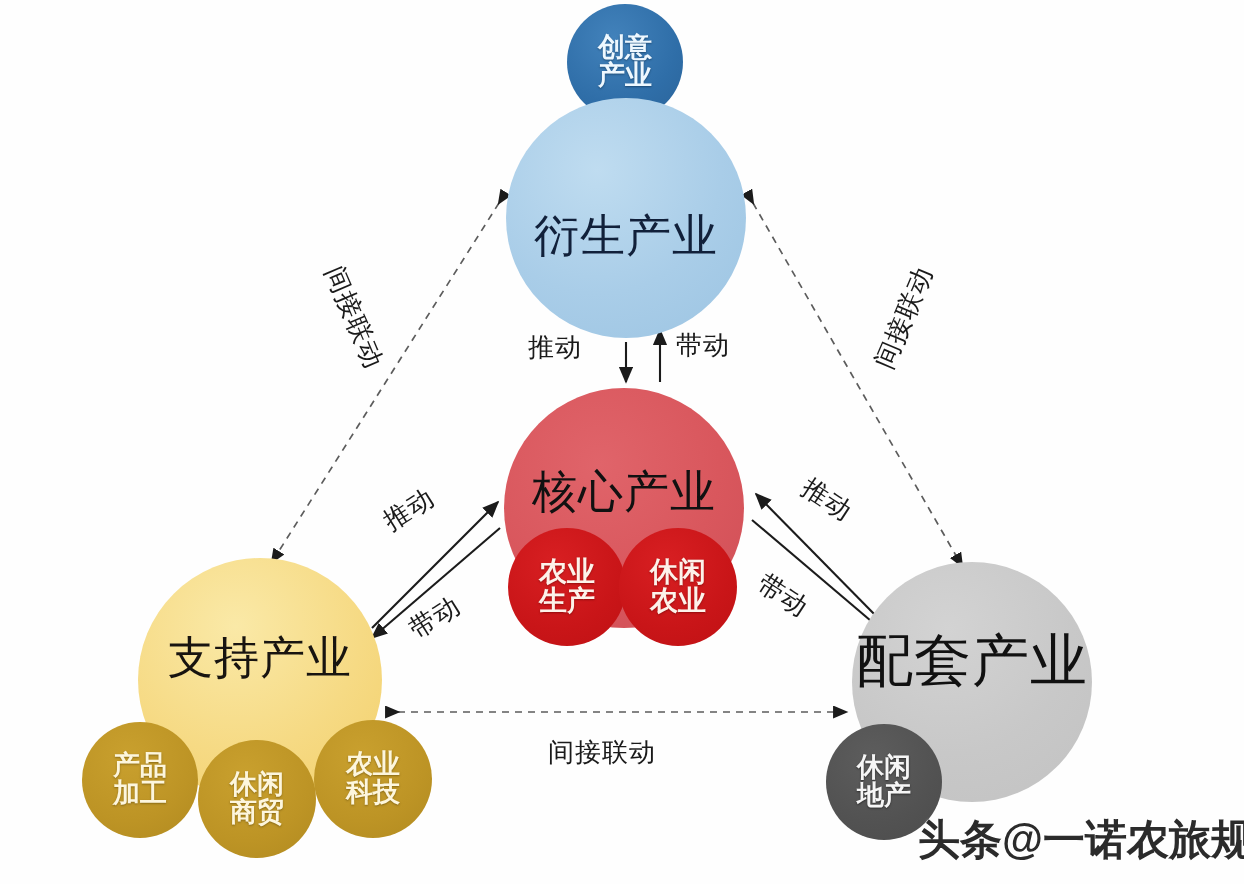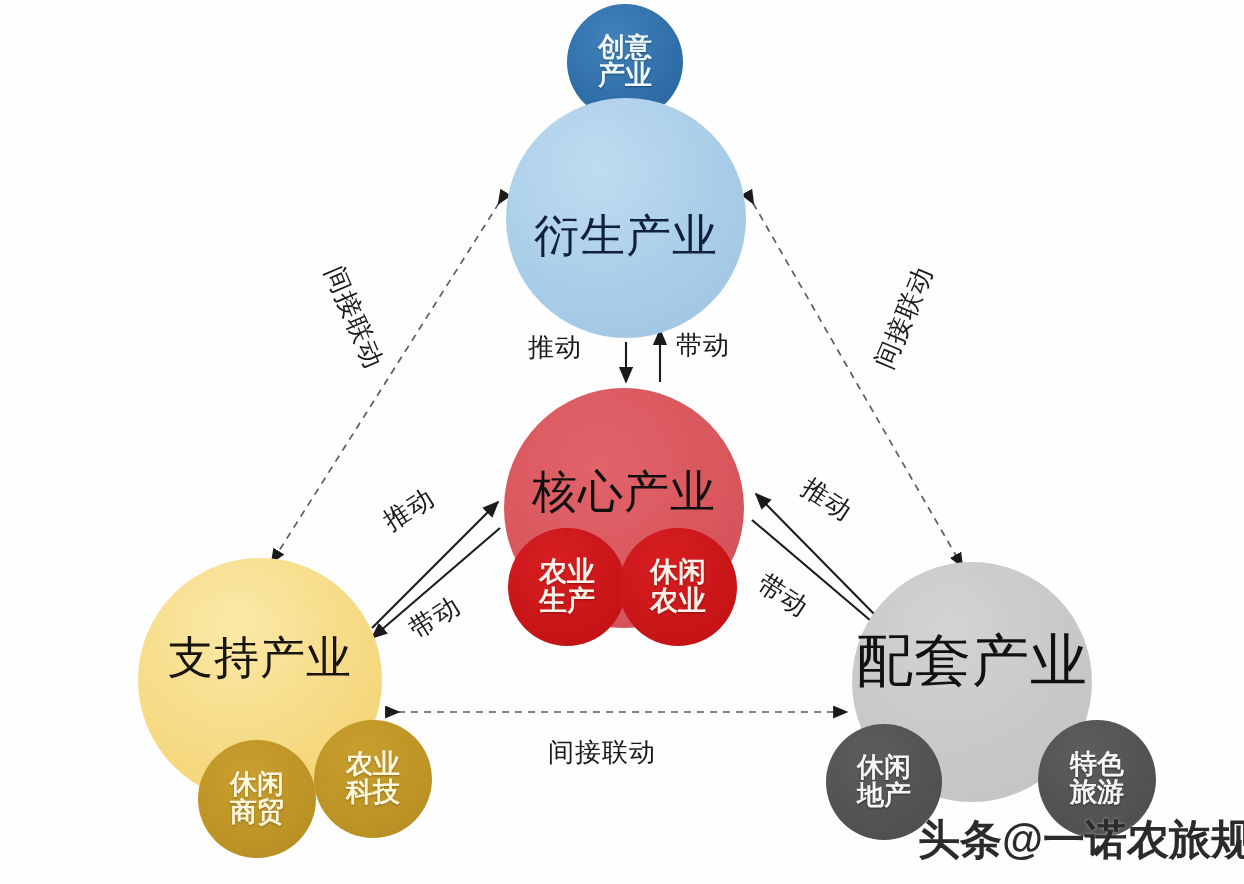--- a/index.html
+++ b/index.html
@@ -235,39 +235,39 @@
 生产</span>
   </div>
   <div class="node n-leisureag">
     <span class="node-label">休闲
 农业</span>
   </div>
 
   <div class="node n-support">
     <span class="node-label">支持产业</span>
   </div>
+  <div class="node n-y1">
+    <span class="node-label">产品
+加工</span>
+  </div>
   <div class="node n-y2">
     <span class="node-label">休闲
 商贸</span>
   </div>
   <div class="node n-y3">
     <span class="node-label">农业
 科技</span>
   </div>
 
   <div class="node n-matching">
     <span class="node-label">配套产业</span>
   </div>
   <div class="node n-g1">
     <span class="node-label">休闲
 地产</span>
-  </div>
-  <div class="node n-g3">
-    <span class="node-label">特色
-旅游</span>
   </div>
 
   <div class="elabel l-push-top">推动</div>
   <div class="elabel l-drive-top">带动</div>
   <div class="elabel l-push-left">推动</div>
   <div class="elabel l-drive-left">带动</div>
   <div class="elabel l-push-right">推动</div>
   <div class="elabel l-drive-right">带动</div>
   <div class="elabel l-indirect-left">间接联动</div>
   <div class="elabel l-indirect-right">间接联动</div>

